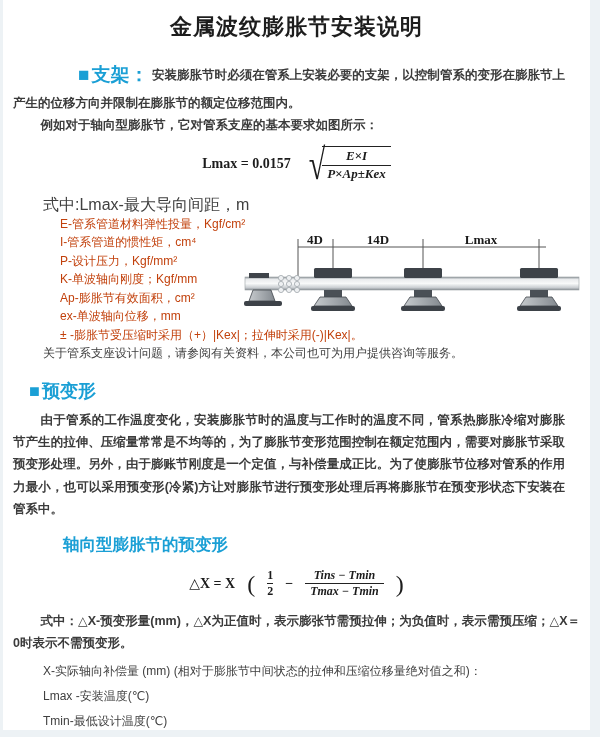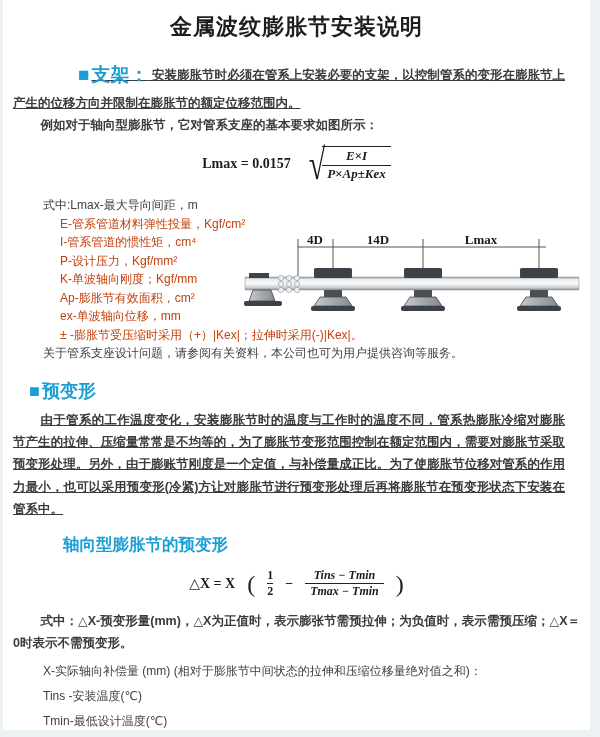--- a/index.html
+++ b/index.html
@@ -26,21 +26,21 @@
   
   .sec-head-inline{
     color:var(--blue);
     font-size:19px;font-weight:bold;
     vertical-align:-2px;
   }
   .sq{display:inline-block;margin-right:2px;}
   .para{
     margin:14px 25px 0 10px;
     font-size:12.5px;line-height:1.78;font-weight:600;
-    text-align:justify;color:#3b3b3b;text-decoration:underline;
+    text-align:justify;color:#3b3b3b;
   }
   .para.first{text-indent:2.6em;margin-top:16px;}
   .example-line{margin:1px 10px 0 10px;text-indent:2.2em;font-size:12.5px;font-weight:600;color:#3b3b3b;line-height:1.7;}
   
   .formula{
     text-align:center;
     font-family:"Liberation Serif","DejaVu Serif",serif;
     font-size:14px;color:#1c1c1c;font-weight:bold;
   }
   .formula-row{display:flex;justify-content:center;align-items:center;gap:12px;}
@@ -52,21 +52,21 @@
     font-size:30px;font-weight:normal;line-height:0;
     transform:scaleY(1.45);margin-right:-3px;
   }
   .rad-body{border-top:1.4px solid #222;padding-top:1px;}
   .paren{font-size:24px;font-weight:normal;line-height:0;}
   .small-frac{font-size:12px;}
   .f1{margin-top:10px;height:40px;}
   .f2{margin-top:12px;}
   
   .def-zone{position:relative;margin-top:10px;min-height:158px;}
-  .where-line{margin:0 0 0 40px;font-size:12px;font-weight:500;color:#404040;line-height:18.5px;}
+  .where-line{margin:0 0 0 40px;font-size:16px;font-weight:500;color:#404040;line-height:18.5px;}
   .defs{list-style:none;margin:0;padding:0 0 0 57px;}
   .defs li{font-size:12px;font-weight:500;color:#c2410c;line-height:18.5px;}
   .note-line{margin:0 0 0 40px;font-size:12px;font-weight:500;color:#404040;line-height:18.5px;}
   
   .diagram{position:absolute;top:35px;left:238px;width:355px;height:100px;}
   .diagram svg{display:block;}
   .dim-label{font-family:"Liberation Serif","DejaVu Serif",serif;font-weight:bold;font-size:13px;fill:#1b1b1b;}
   
   .sec-head{
     margin:16px 0 0 26px;
@@ -208,17 +208,17 @@
       <span class="frac italic small-frac">
         <span class="num">Tins − Tmin</span>
         <span class="den">Tmax − Tmin</span>
       </span>
       <span class="paren">)</span>
     </span>
   </div>
 
   <p class="explain">式中：△X-预变形量(mm)，△X为正值时，表示膨张节需预拉伸；为负值时，表示需预压缩；△X＝0时表示不需预变形。</p>
   <p class="plain-line">X-实际轴向补偿量 (mm) (相对于膨胀节中间状态的拉伸和压缩位移量绝对值之和)：</p>
-  <p class="temp-line">Tins -安装温度(℃)</p>
+  <p class="temp-line">Lmax -安装温度(℃)</p>
   <p class="temp-line">Tmin-最低设计温度(℃)</p>
   <p class="temp-line">Tmax -最高设计温 (℃)</p>
 
 </div>
 
 </body></html>

